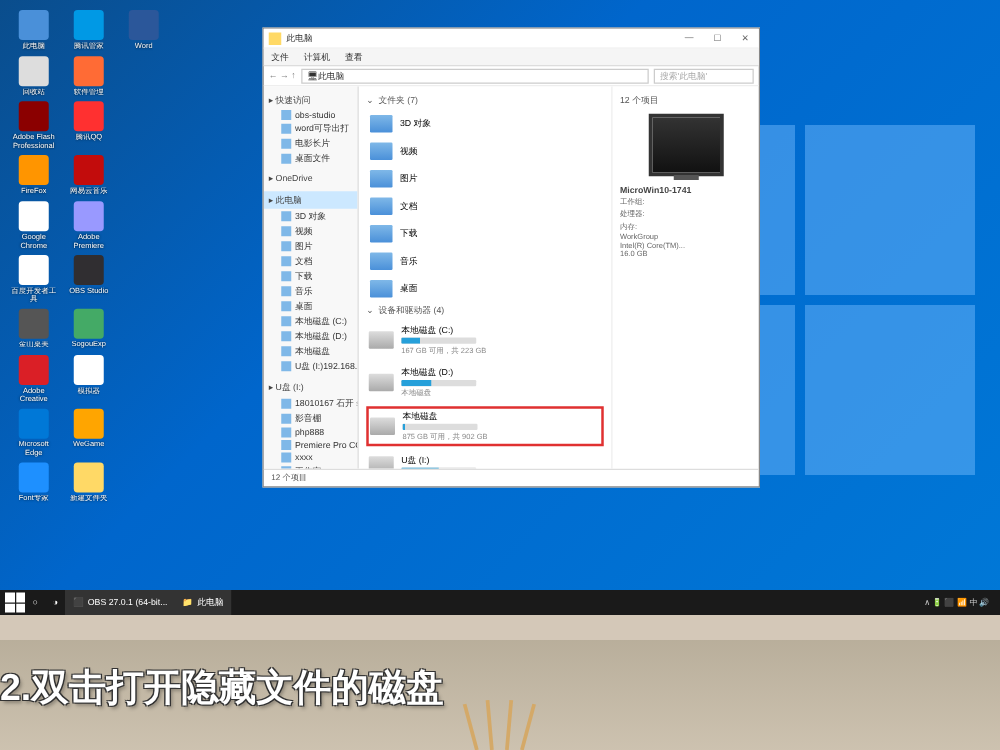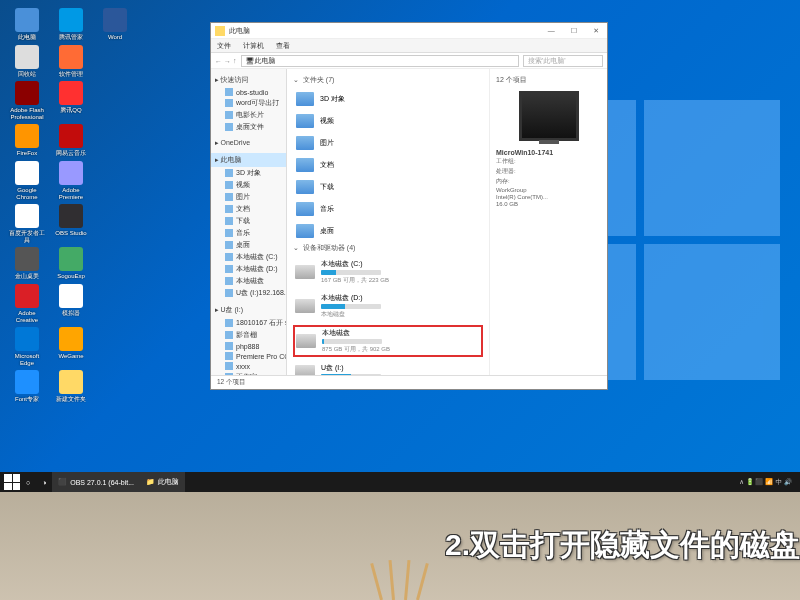--- a/index.html
+++ b/index.html
@@ -50,21 +50,21 @@
 .pv-img::after{content:"";position:absolute;bottom:-6px;left:50%;transform:translateX(-50%);width:20px;height:4px;background:#555}
 .pv-line{font-size:6px;color:#666;margin:1px 0}
 .status{height:14px;border-top:1px solid #ddd;padding:0 6px;display:flex;align-items:center;color:#555;font-size:6.5px}
 .taskbar{position:absolute;bottom:0;left:0;right:0;height:20px;background:#1a1a1a;display:flex;align-items:center;padding:0 4px;font-size:7px;color:#fff}
 .desktop .taskbar{bottom:0}
 .start{width:16px;height:16px;display:grid;grid-template-columns:1fr 1fr;grid-template-rows:1fr 1fr;gap:1px;cursor:pointer}
 .start div{background:#fff}
 .tb-item{padding:0 6px;cursor:pointer;display:flex;align-items:center;gap:3px;height:20px}
 .tb-item.active{background:#333}
 .tb-right{margin-left:auto;display:flex;align-items:center;gap:6px;padding-right:4px;color:#ccc;font-size:6.5px}
-.caption-bar{position:absolute;bottom:0;left:0;right:0;height:108px;background:linear-gradient(rgba(180,170,150,0.85),rgba(200,190,170,0.6));display:flex;align-items:flex-start;justify-content:flex-end;padding-top:33px}
+.caption-bar{position:absolute;bottom:0;left:0;right:0;height:88px;background:linear-gradient(rgba(180,170,150,0.85),rgba(200,190,170,0.6));display:flex;align-items:flex-start;justify-content:flex-start;padding-top:18px}
 .caption{font-size:30px;color:#fff;font-weight:bold;text-shadow:-1px -1px 0 #333,1px -1px 0 #333,-1px 1px 0 #333,1px 1px 0 #333,2px 2px 3px rgba(0,0,0,0.3)}
 .chair{position:absolute;bottom:0;left:50%;transform:translateX(-50%);width:60px;height:40px}
 .chair-slat{position:absolute;bottom:0;width:3px;background:#d4a968;transform-origin:bottom}
 </style>
 </head>
 <body>
 
 <div class="desktop">
   <div class="win-logo">
       <div></div>

